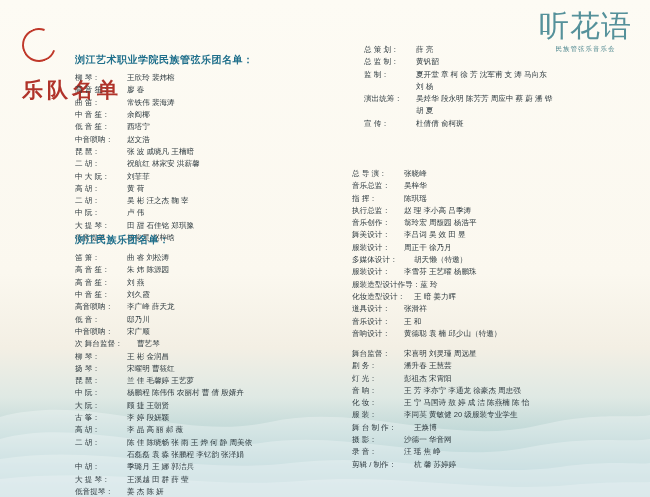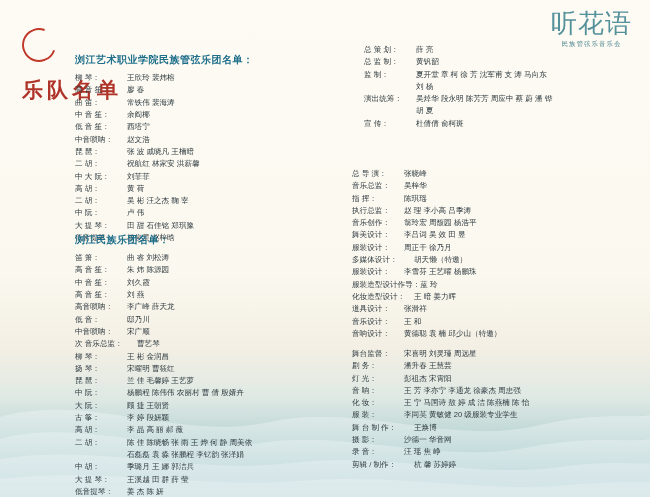--- a/index.html
+++ b/index.html
@@ -26,21 +26,21 @@
   }
   .brand-title{
     margin-top:14px;color:#b0332a;font-size:21px;letter-spacing:4px;
     font-family:"DejaVu Serif","Liberation Serif",serif;font-weight:bold;
   }
 
   
   .logo{position:absolute;right:18px;top:10px;text-align:center;color:#3f7f86;}
   .logo .mark{
     font-family:"DejaVu Serif","Liberation Serif",serif;
-    font-size:26px;color:#55919a;line-height:1.05;letter-spacing:1px;
+    font-size:30px;color:#55919a;line-height:1.05;letter-spacing:1px;
   }
   .logo .sub{font-size:6.5px;color:#4b858d;letter-spacing:1px;margin-top:3px;}
 
   
   .col{position:absolute;font-size:7.6px;color:#2f3b40;line-height:1.62;}
   .col-left{left:75px;top:52px;width:255px;}
   .col-right{left:352px;top:44px;width:290px;margin-left:12px;}
   .col-right2{left:352px;top:168px;width:290px;}
   .col-left2{left:75px;top:232px;width:255px;}
   .col-right3{left:352px;top:348px;width:290px;}
@@ -94,26 +94,26 @@
     <div class="row"><span class="lbl">二  胡：</span><span class="val">吴  彬  汪之杰  鞠  宰</span></div>
     <div class="row"><span class="lbl">中  阮：</span><span class="val">卢  伟</span></div>
     <div class="row"><span class="lbl">大 提 琴：</span><span class="val">田  甜  石佳铭  郑琪豫</span></div>
     <div class="row"><span class="lbl">低音提琴：</span><span class="val">杨俊昊  赵梓晗</span></div>
   </div>
 
   <div class="col col-left2">
     <div class="sec-title">浏江民族乐团名单：</div>
     <div class="row"><span class="lbl">笛  箫：</span><span class="val">曲  睿  刘松涛</span></div>
     <div class="row"><span class="lbl">高 音 笙：</span><span class="val">朱  炜  陈源园</span></div>
+    <div class="row"><span class="lbl">高 音 笙：</span><span class="val">刘  燕</span></div>
     <div class="row"><span class="lbl">中 音 笙：</span><span class="val">刘久霞</span></div>
-    <div class="row"><span class="lbl">高 音 笙：</span><span class="val">刘  燕</span></div>
     <div class="row"><span class="lbl">高音唢呐：</span><span class="val">李广峰  薛天龙</span></div>
     <div class="row"><span class="lbl">低  音：</span><span class="val">邸乃川</span></div>
     <div class="row"><span class="lbl">中音唢呐：</span><span class="val">宋广顺</span></div>
-    <div class="row"><span class="lbl w2">次 音乐总监：</span><span class="val">曹艺琴</span></div>
+    <div class="row"><span class="lbl w2">次 舞台监督：</span><span class="val">曹艺琴</span></div>
     <div class="row"><span class="lbl">柳  琴：</span><span class="val">王  彬  金润昌</span></div>
     <div class="row"><span class="lbl">扬  琴：</span><span class="val">宋曜明  曹筱红</span></div>
     <div class="row"><span class="lbl">琵  琶：</span><span class="val">兰  佳  毛馨婷  王艺萝</span></div>
     <div class="row"><span class="lbl">中  阮：</span><span class="val">杨鹏程  陈伟伟  农丽村  曹  倩  殷婧卉</span></div>
     <div class="row"><span class="lbl">大  阮：</span><span class="val">顾  捷  王朝贤</span></div>
     <div class="row"><span class="lbl">古  筝：</span><span class="val">李  婷  段妍颖</span></div>
     <div class="row"><span class="lbl">高  胡：</span><span class="val">李  晶  高  丽  郝  薇</span></div>
     <div class="row"><span class="lbl">二  胡：</span><span class="val">陈  佳  陈晓畅  张  雨  王  烨  何  静  周美依</span></div>
     <div class="row"><span class="lbl"></span><span class="val">石磊磊  袁  淼  张鹏程  李钇韵  张泽娟</span></div>
     <div class="row"><span class="lbl">中  胡：</span><span class="val">季璐月  王  娜  郭洁兵</span></div>

